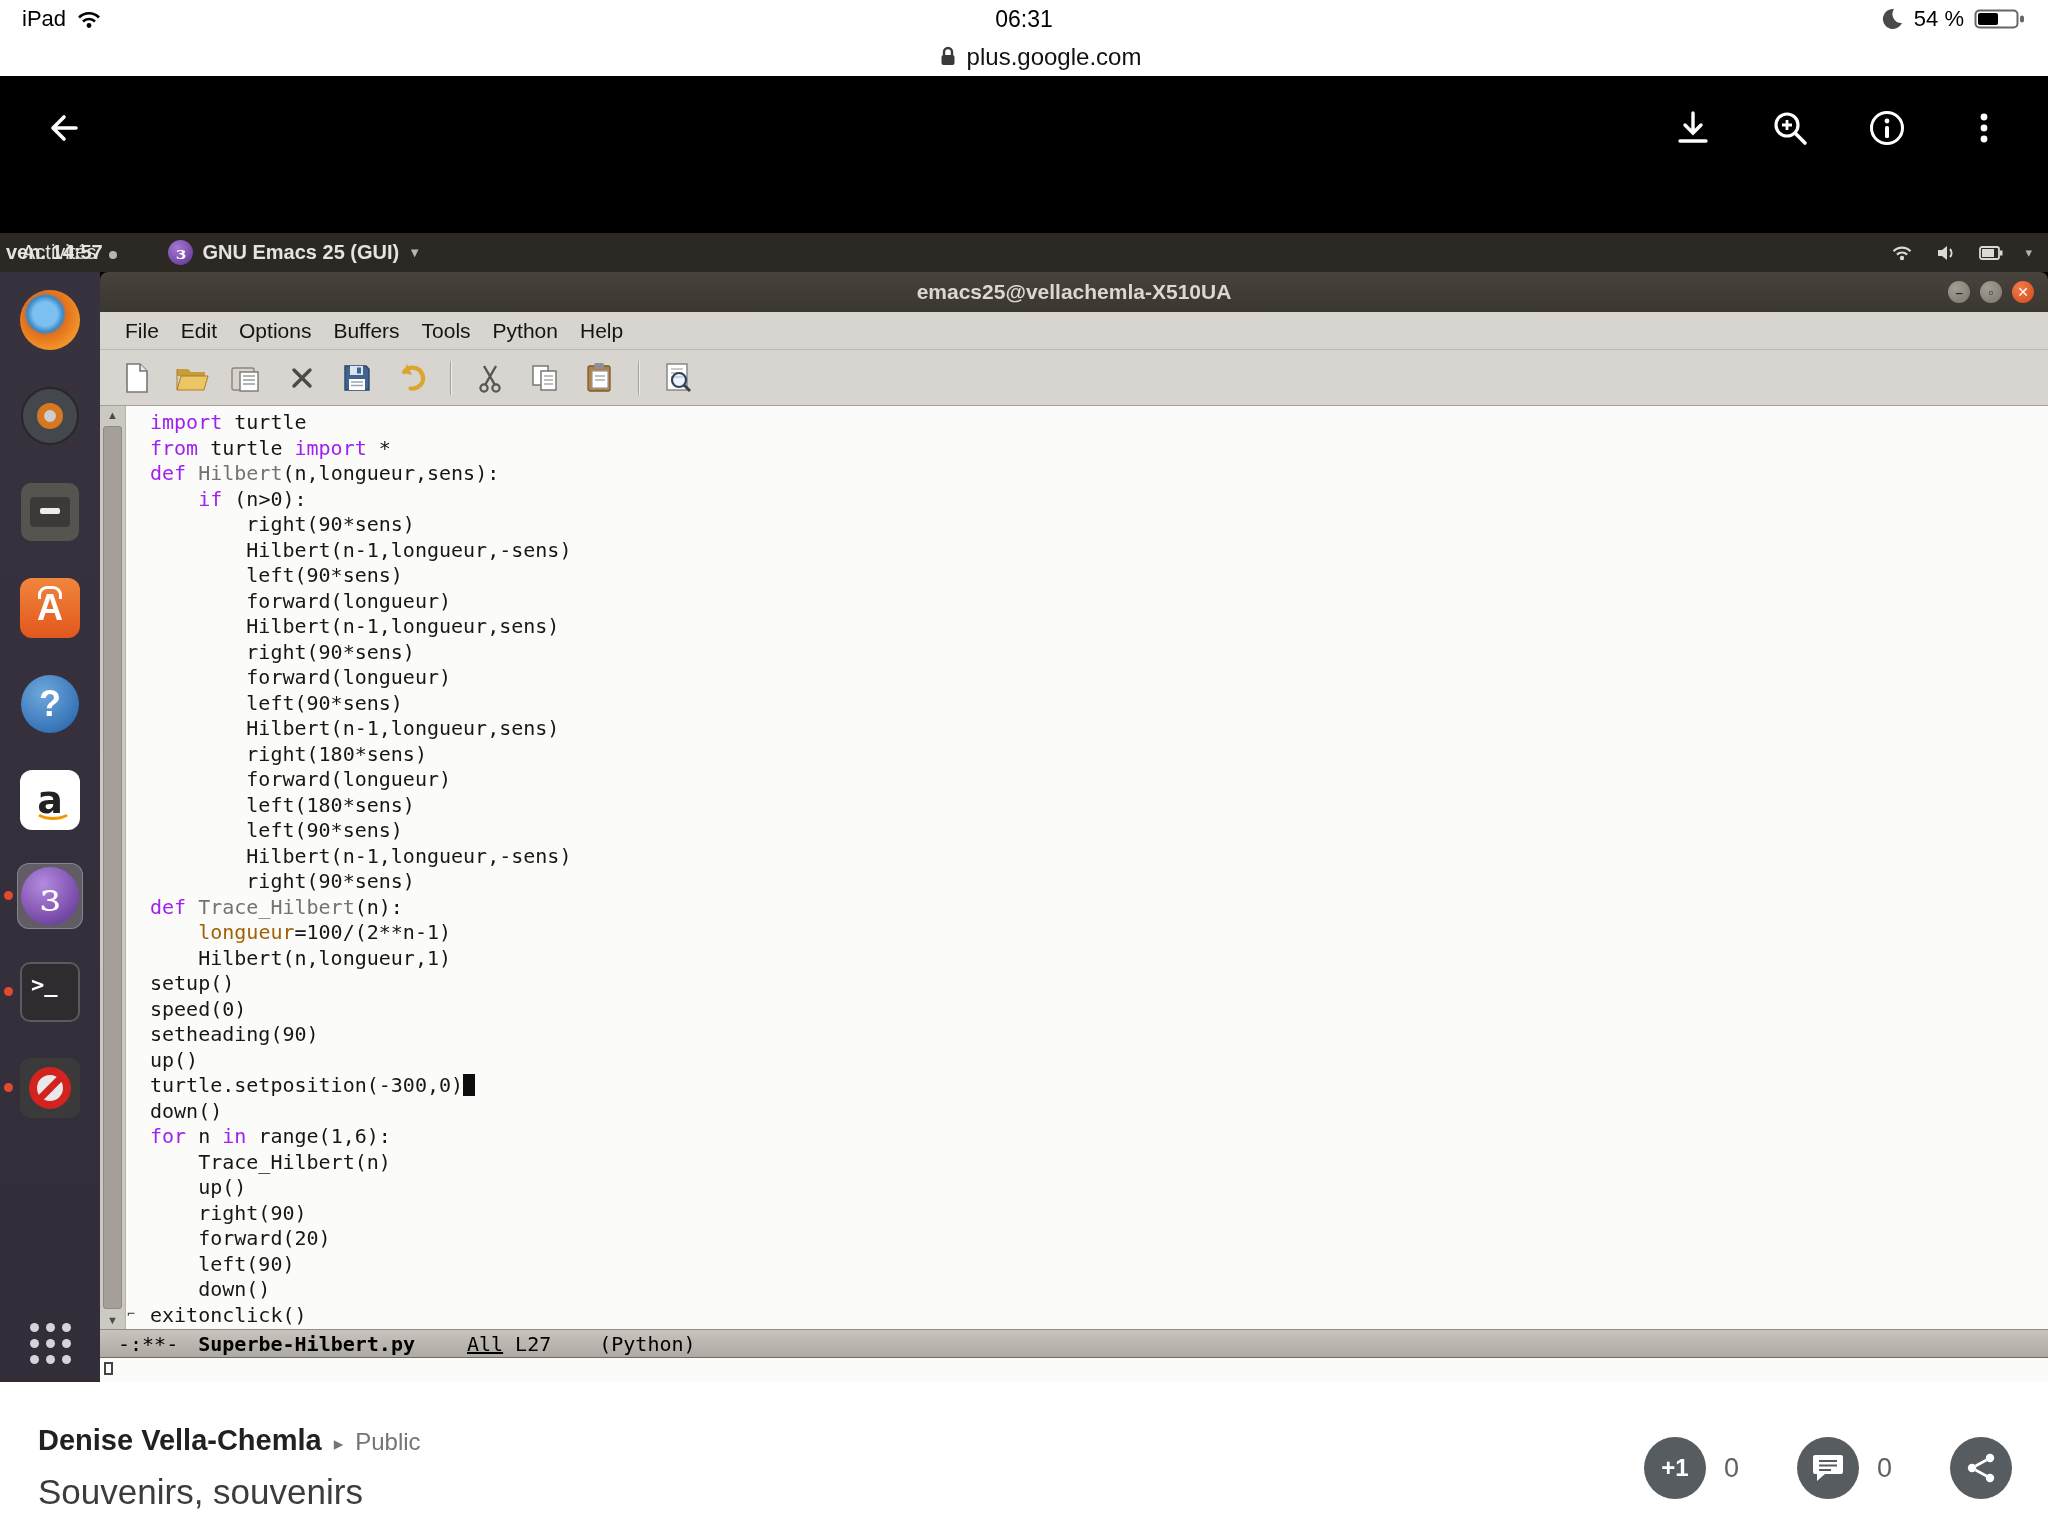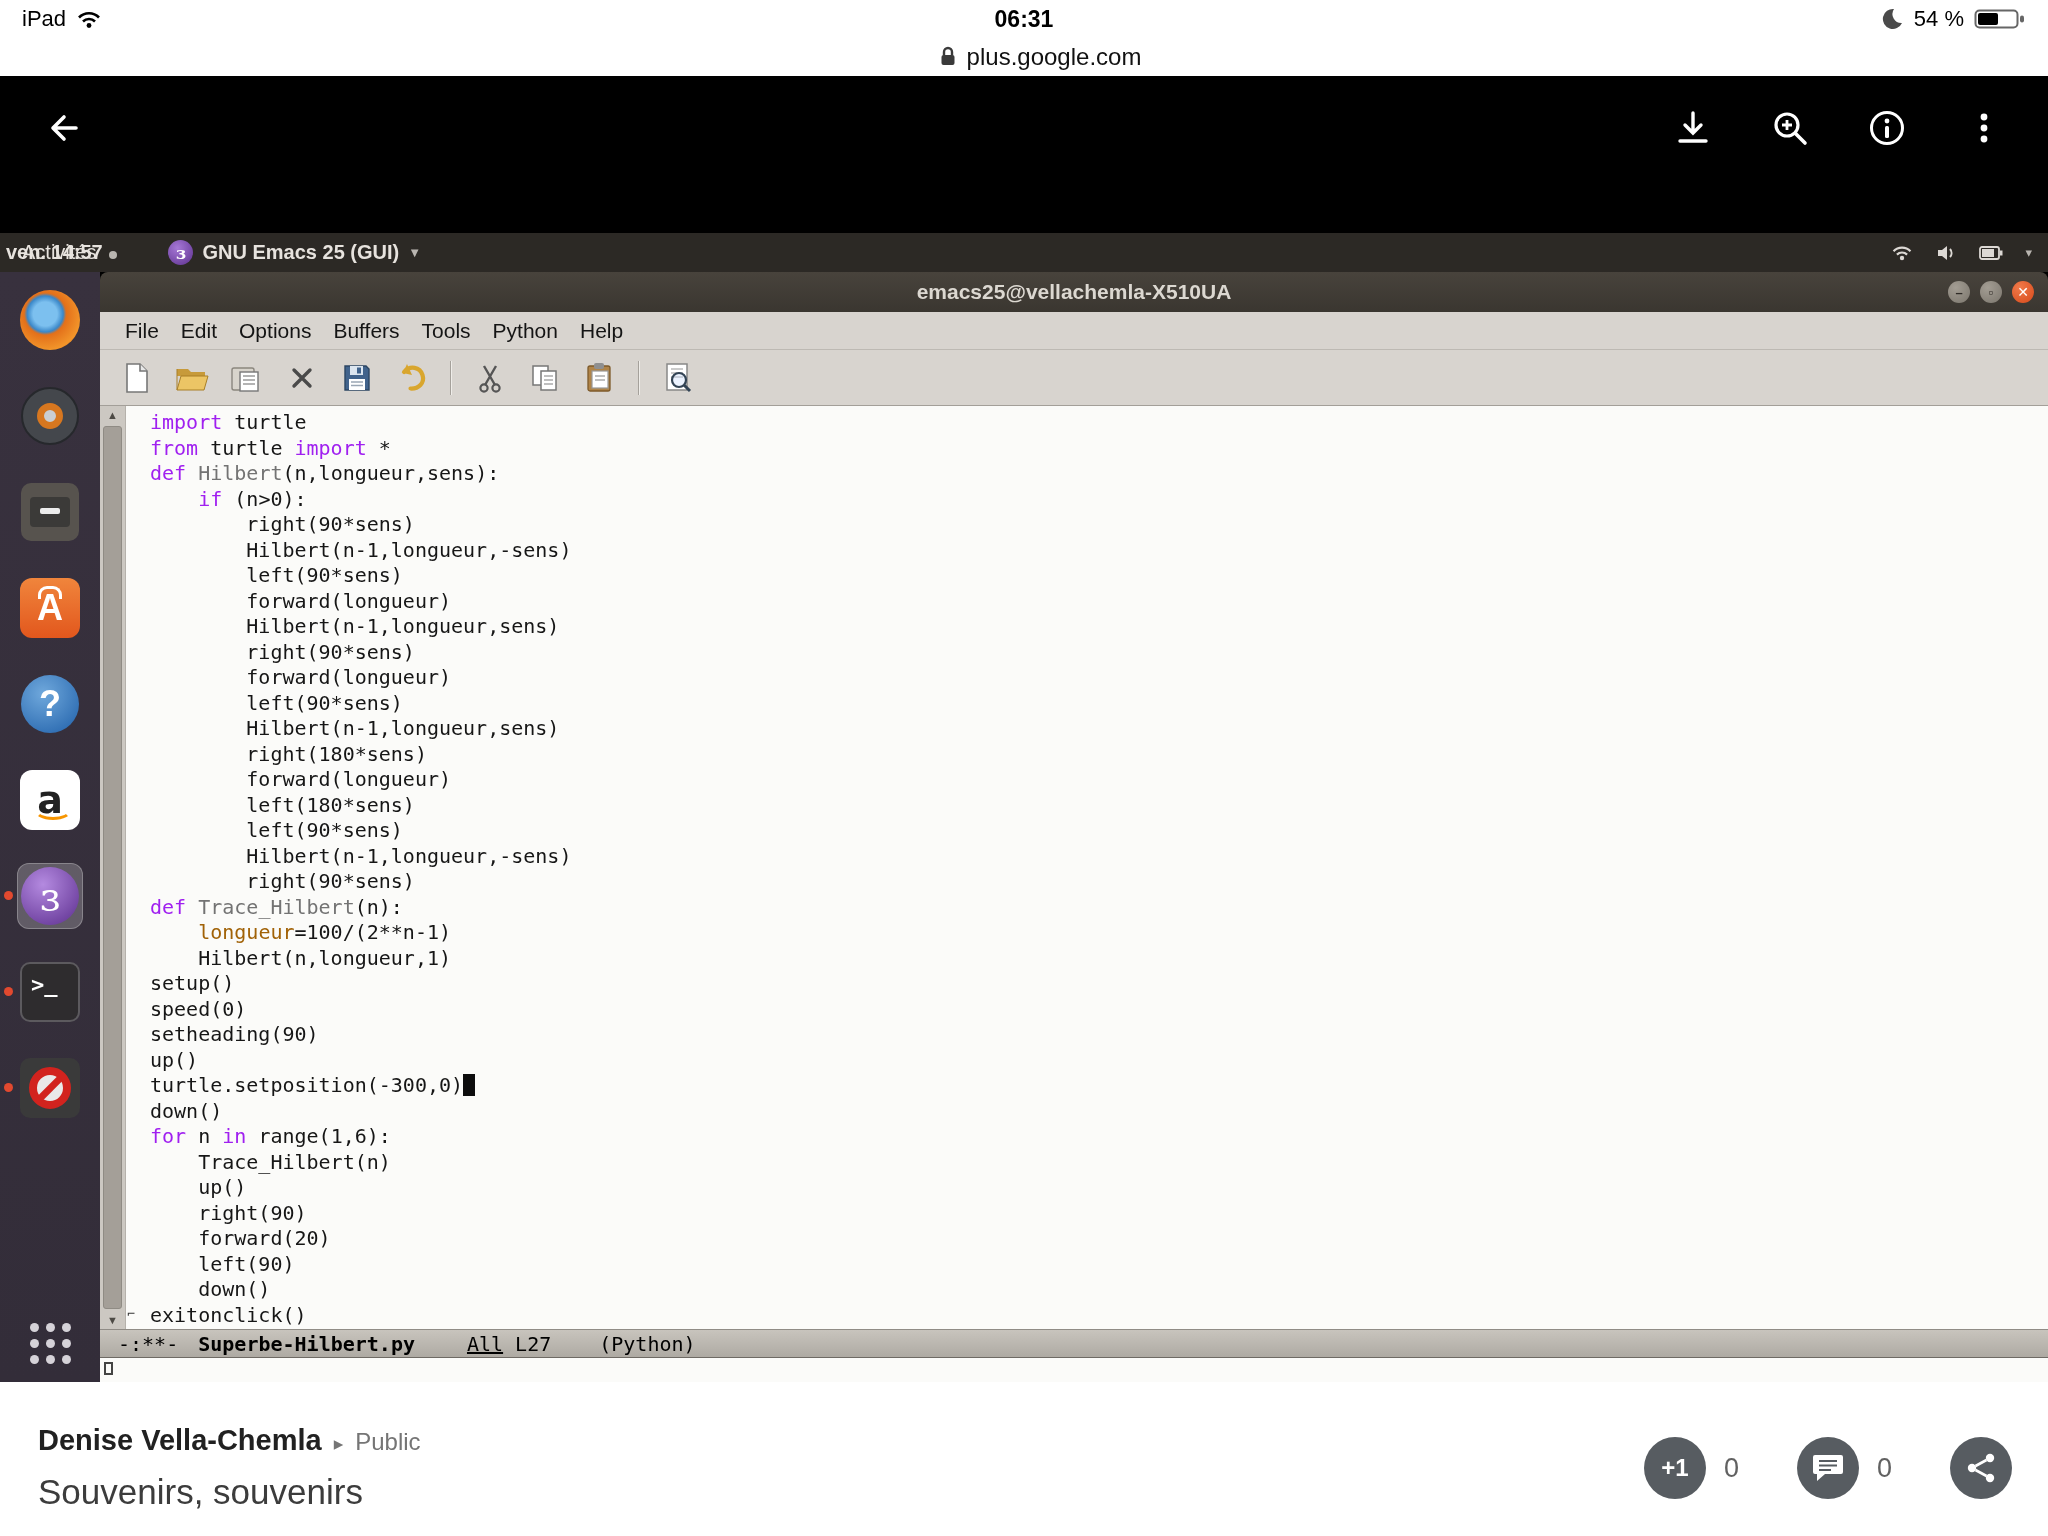--- a/index.html
+++ b/index.html
@@ -3,21 +3,21 @@
 <meta charset="utf-8">
 <style>
   * { margin:0; padding:0; box-sizing:border-box; }
   html,body { width:2048px; height:1536px; }
   body { position:relative; background:#000; font-family:"Liberation Sans","DejaVu Sans",sans-serif; overflow:hidden; }
 
   
   .ios-status { position:absolute; top:0; left:0; width:2048px; height:38px; background:#fff;
     display:flex; align-items:center; padding:0 22px; font-size:22px; color:#000; }
   .ios-left { display:flex; align-items:center; gap:10px; }
-  .ios-time { position:absolute; left:0; right:0; text-align:center; font-weight:bold; font-size:23px; }
+  .ios-time { position:absolute; left:0; right:0; text-align:center; font-weight:normal; font-size:23px; }
   .ios-right { margin-left:auto; display:flex; align-items:center; gap:10px; z-index:2; }
   .ios-url { position:absolute; top:38px; left:0; width:2048px; height:38px; background:#fff;
     display:flex; align-items:center; justify-content:center; gap:10px; font-size:24px; color:#111;padding-left:32px; }
 
   
   .browser-bar { position:absolute; top:76px; left:0; width:2048px; height:157px; background:#000; }
   .back-btn { position:absolute; left:40px; top:29px; width:46px; height:46px; cursor:pointer; }
   .browser-actions { position:absolute; right:42px; top:30px; display:flex; gap:53px; }
   .browser-actions .bicon { width:44px; height:44px; cursor:pointer; }
 

